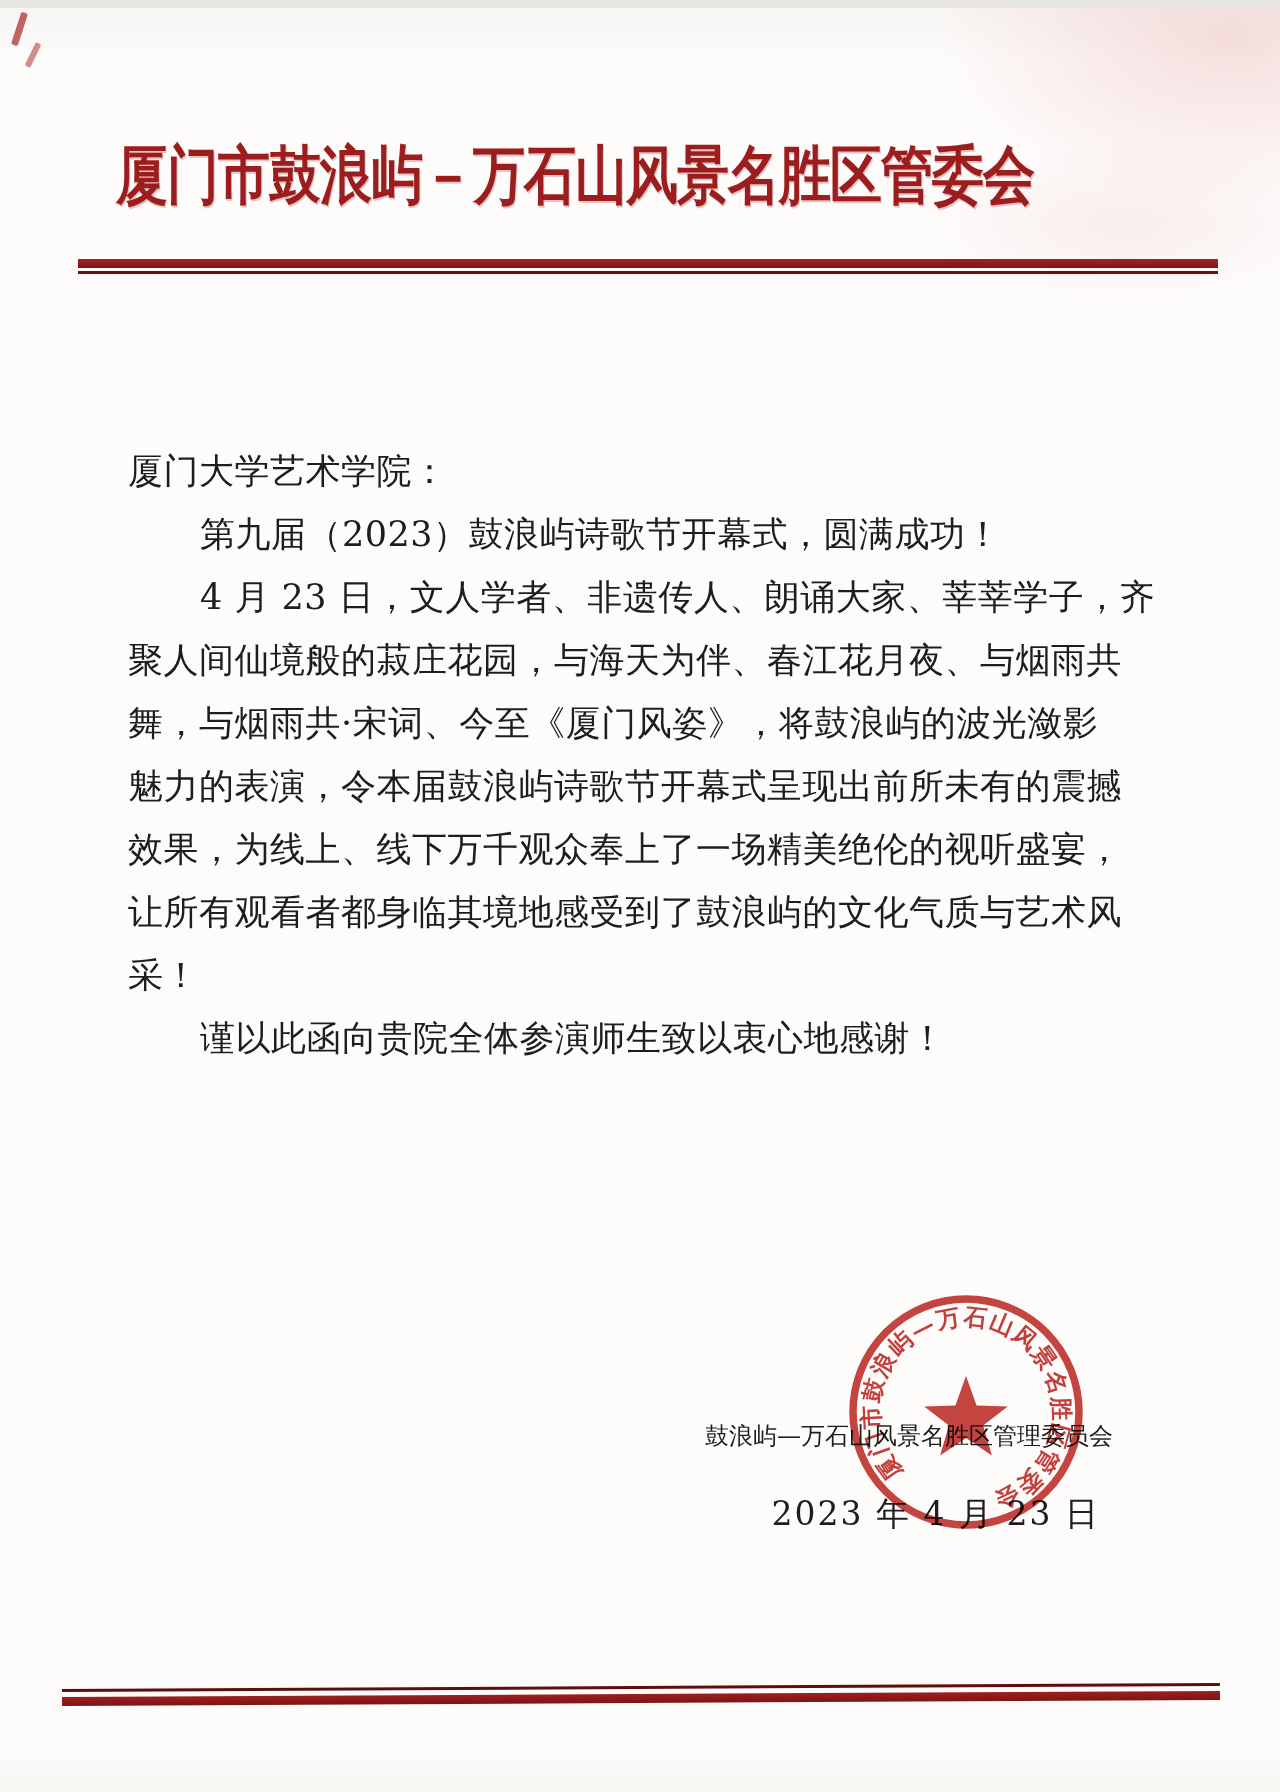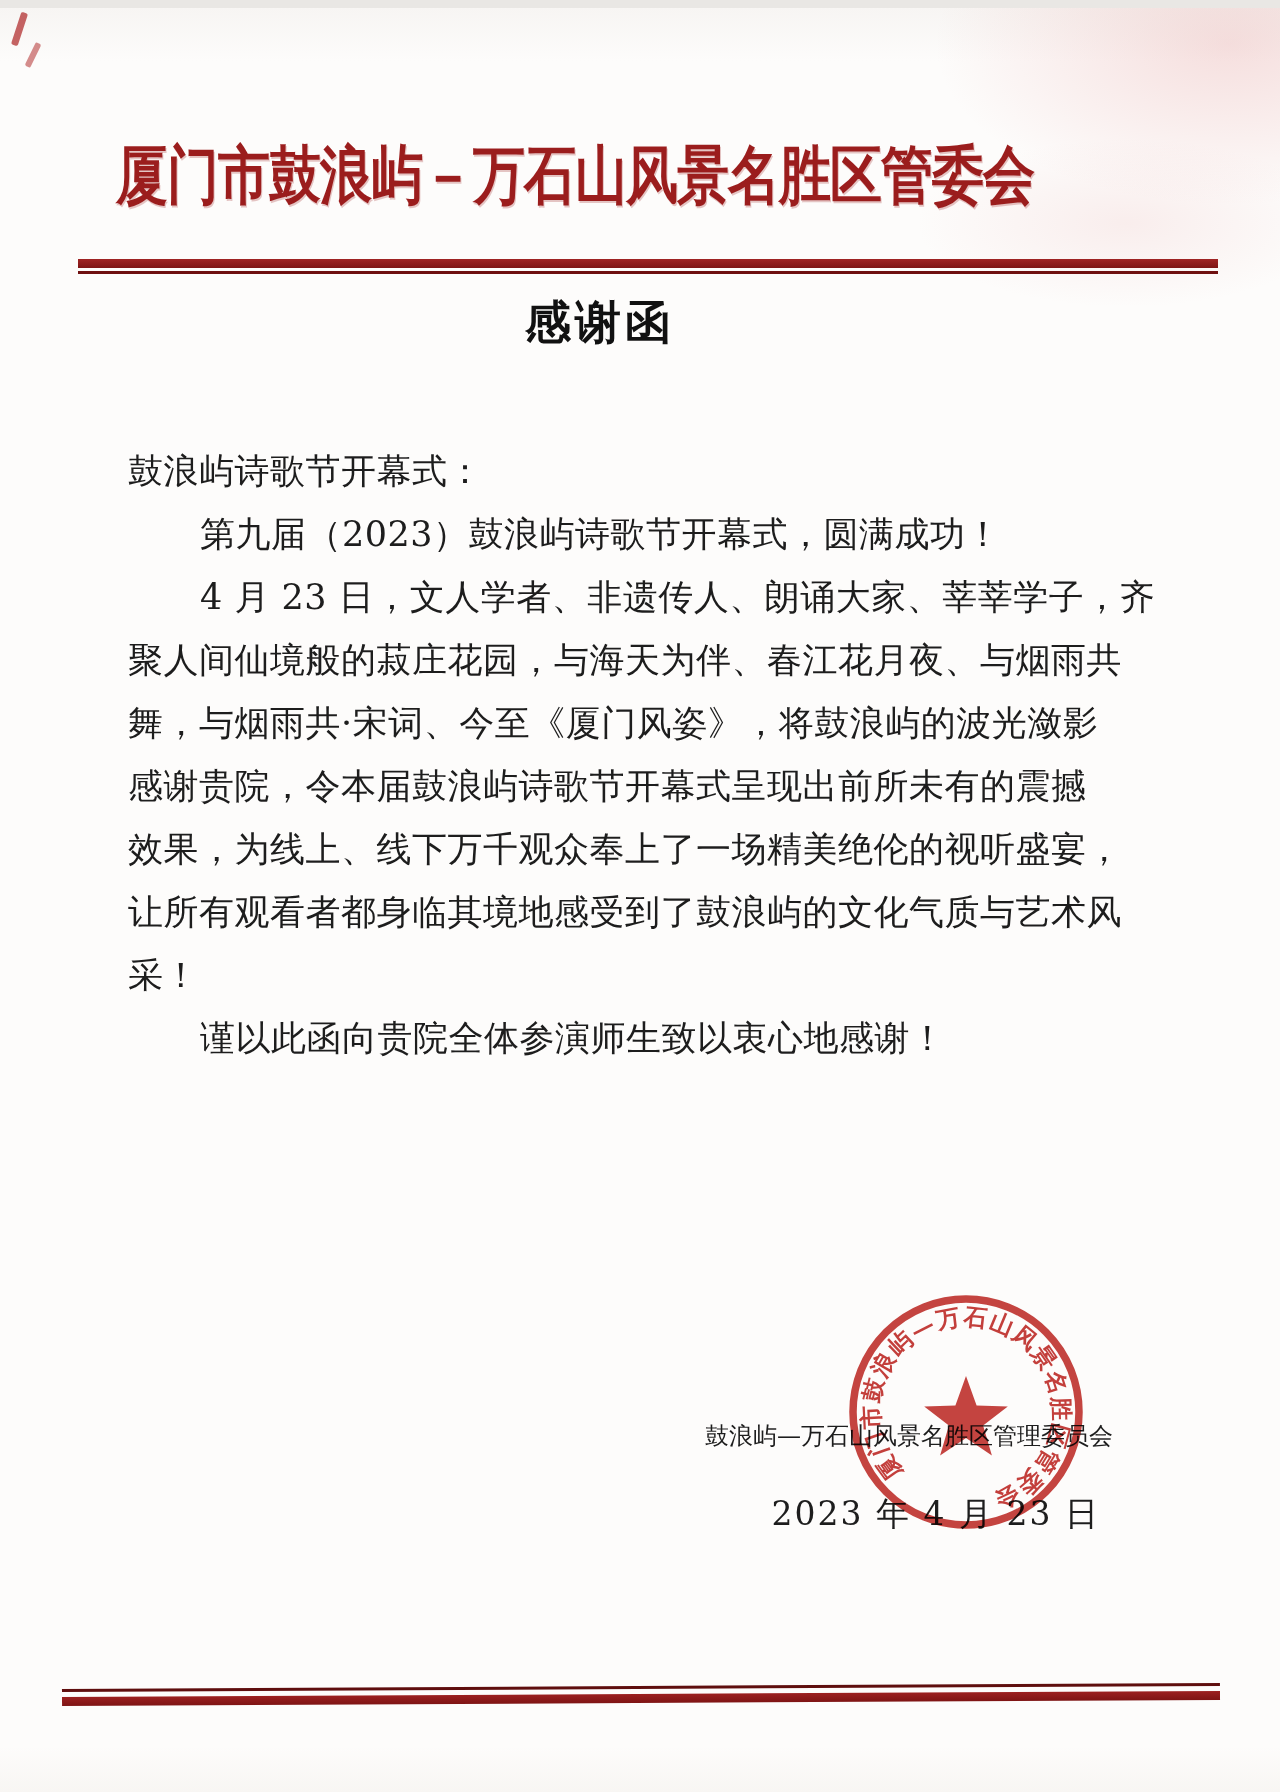--- a/index.html
+++ b/index.html
@@ -100,30 +100,29 @@
   <div class="corner-mark m2"></div>
 
   <div class="header-title">厦门市鼓浪屿－万石山风景名胜区管委会</div>
 
   <div class="rules-top">
     <div class="thick"></div>
     <div class="gap"></div>
     <div class="thin"></div>
   </div>
 
-  <div class="doc-title">感谢函</div>
 
   <div class="body-text">
-    <div class="body-line">鼓浪屿诗歌节开幕式：</div>
+    <div class="body-line">厦门大学艺术学院：</div>
     <div>
         <div class="body-line indent">第九届（2023）鼓浪屿诗歌节开幕式，圆满成功！</div>
         <div class="body-line indent">4 月 23 日，文人学者、非遗传人、朗诵大家、莘莘学子，齐</div>
         <div class="body-line">聚人间仙境般的菽庄花园，与海天为伴、春江花月夜、与烟雨共</div>
         <div class="body-line">舞，与烟雨共·宋词、今至《厦门风姿》，将鼓浪屿的波光潋影</div>
-        <div class="body-line">感谢贵院，令本届鼓浪屿诗歌节开幕式呈现出前所未有的震撼</div>
+        <div class="body-line">魅力的表演，令本届鼓浪屿诗歌节开幕式呈现出前所未有的震撼</div>
         <div class="body-line">效果，为线上、线下万千观众奉上了一场精美绝伦的视听盛宴，</div>
         <div class="body-line">让所有观看者都身临其境地感受到了鼓浪屿的文化气质与艺术风</div>
         <div class="body-line">采！</div>
         <div class="body-line indent">谨以此函向贵院全体参演师生致以衷心地感谢！</div>
       </div>
   </div>
 
   <div class="signature">鼓浪屿—万石山风景名胜区管理委员会</div>
 
   <div class="date">2023 年 4 月 23 日</div>

